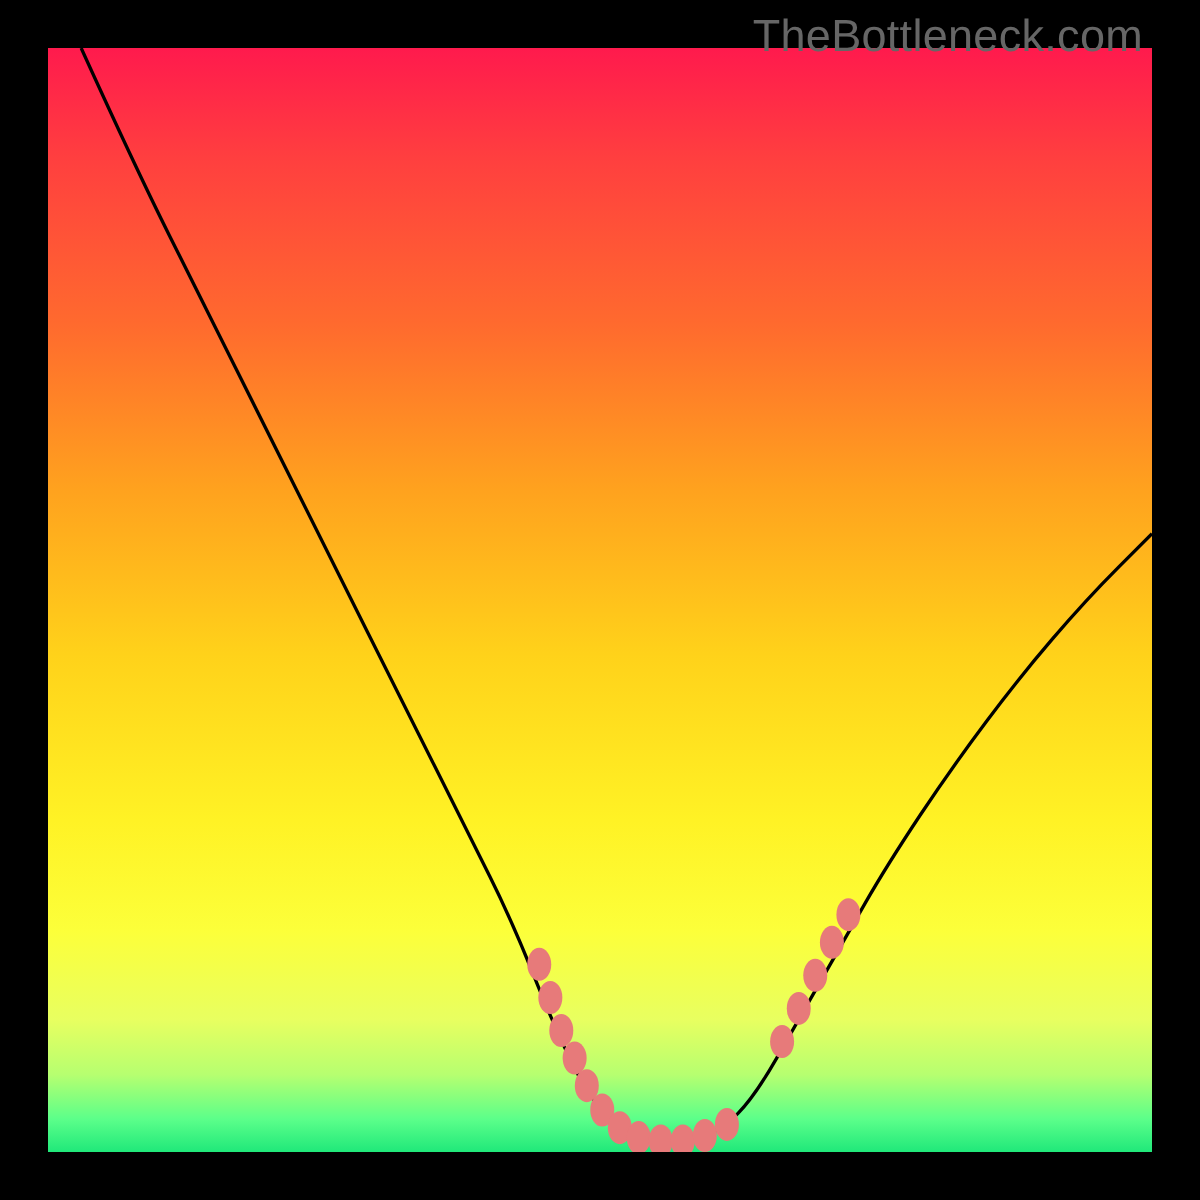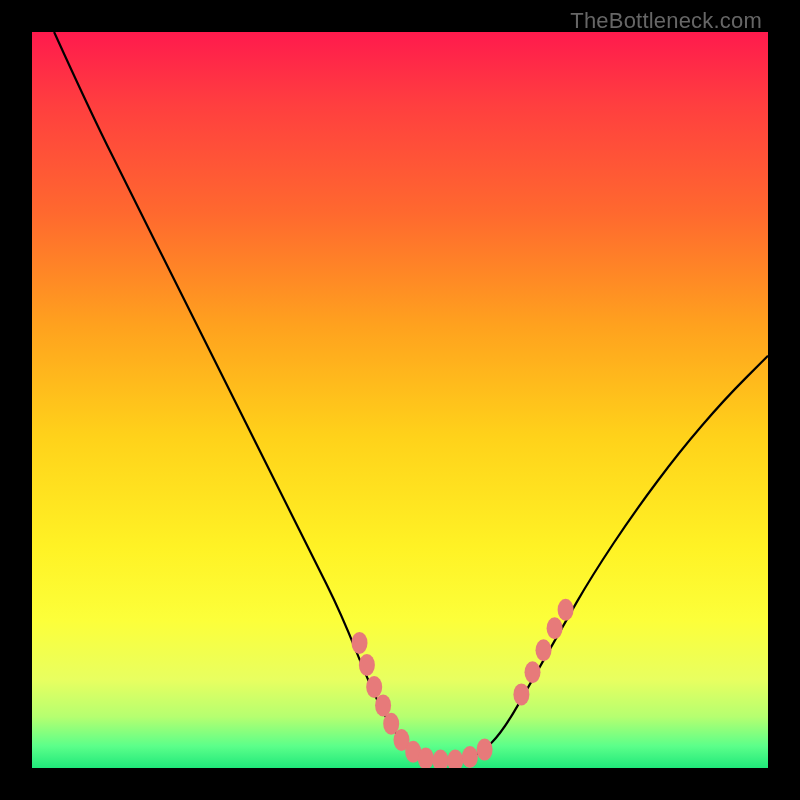--- a/index.html
+++ b/index.html
@@ -40,21 +40,21 @@
       #b6ff70 93%,
       #5cff8a 97%,
       #20e87a 100%
     );
   }
   .attribution {
     position: absolute;
     top: 8px;
     right: 38px;
     color: #666;
-    font-size: 22px;
+    font-size: 30px;
     font-weight: 500;
     letter-spacing: 0.2px;
     user-select: none;
   }
   svg.curve {
     position: absolute;
     inset: 0;
   }
   .marker {
     fill: #e77a7a;

